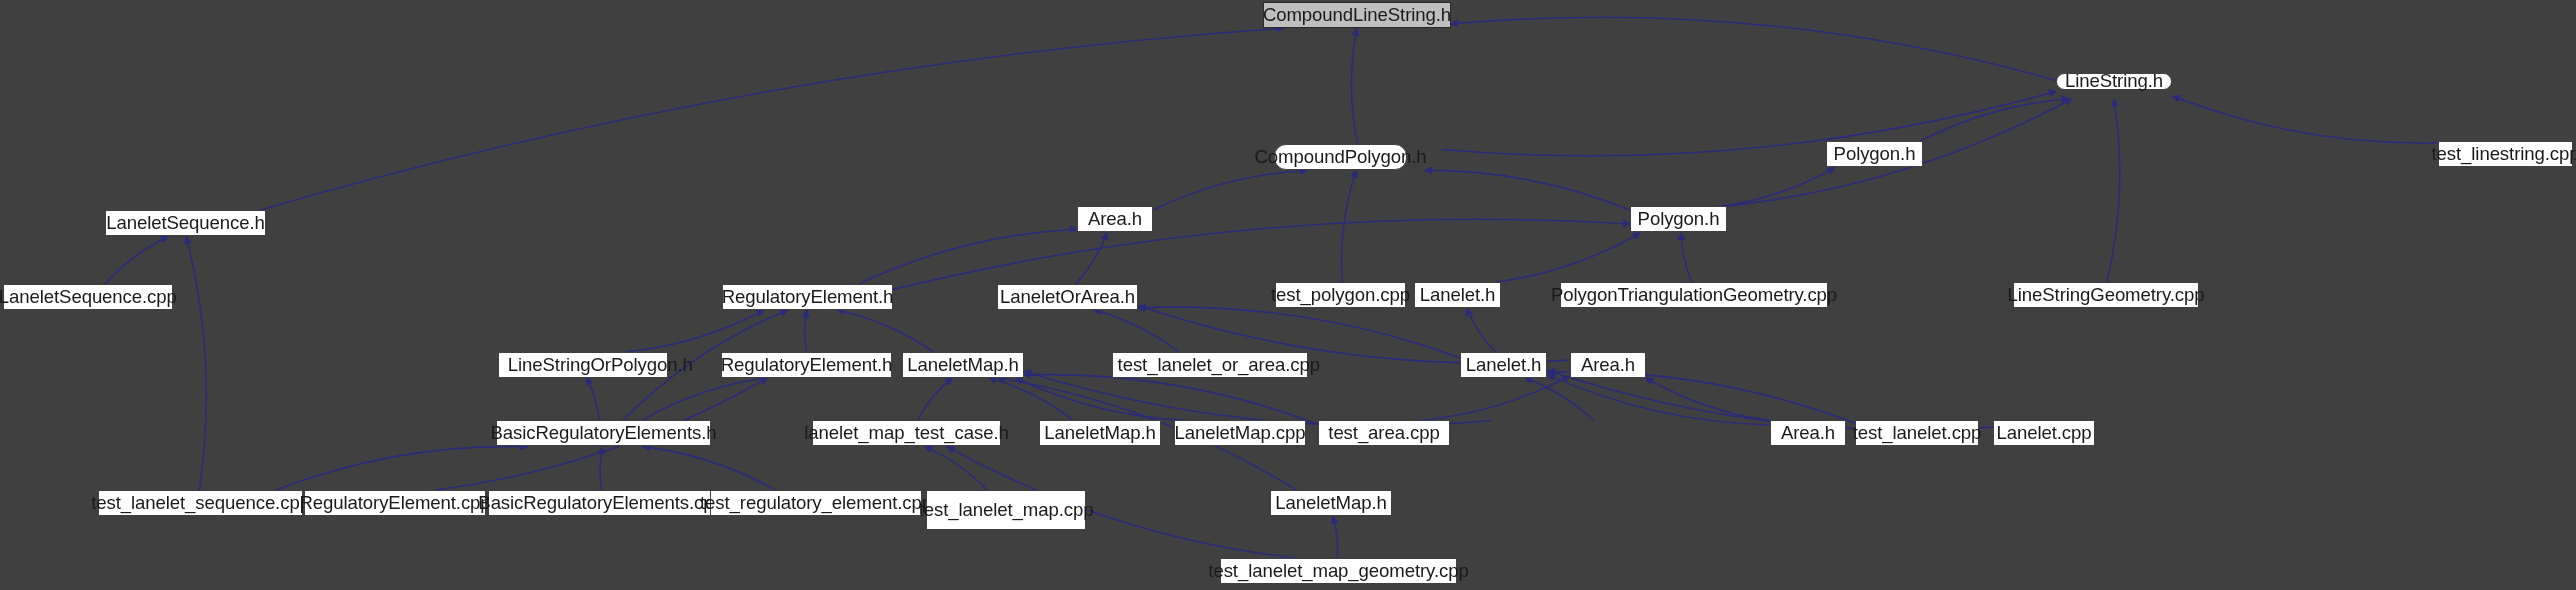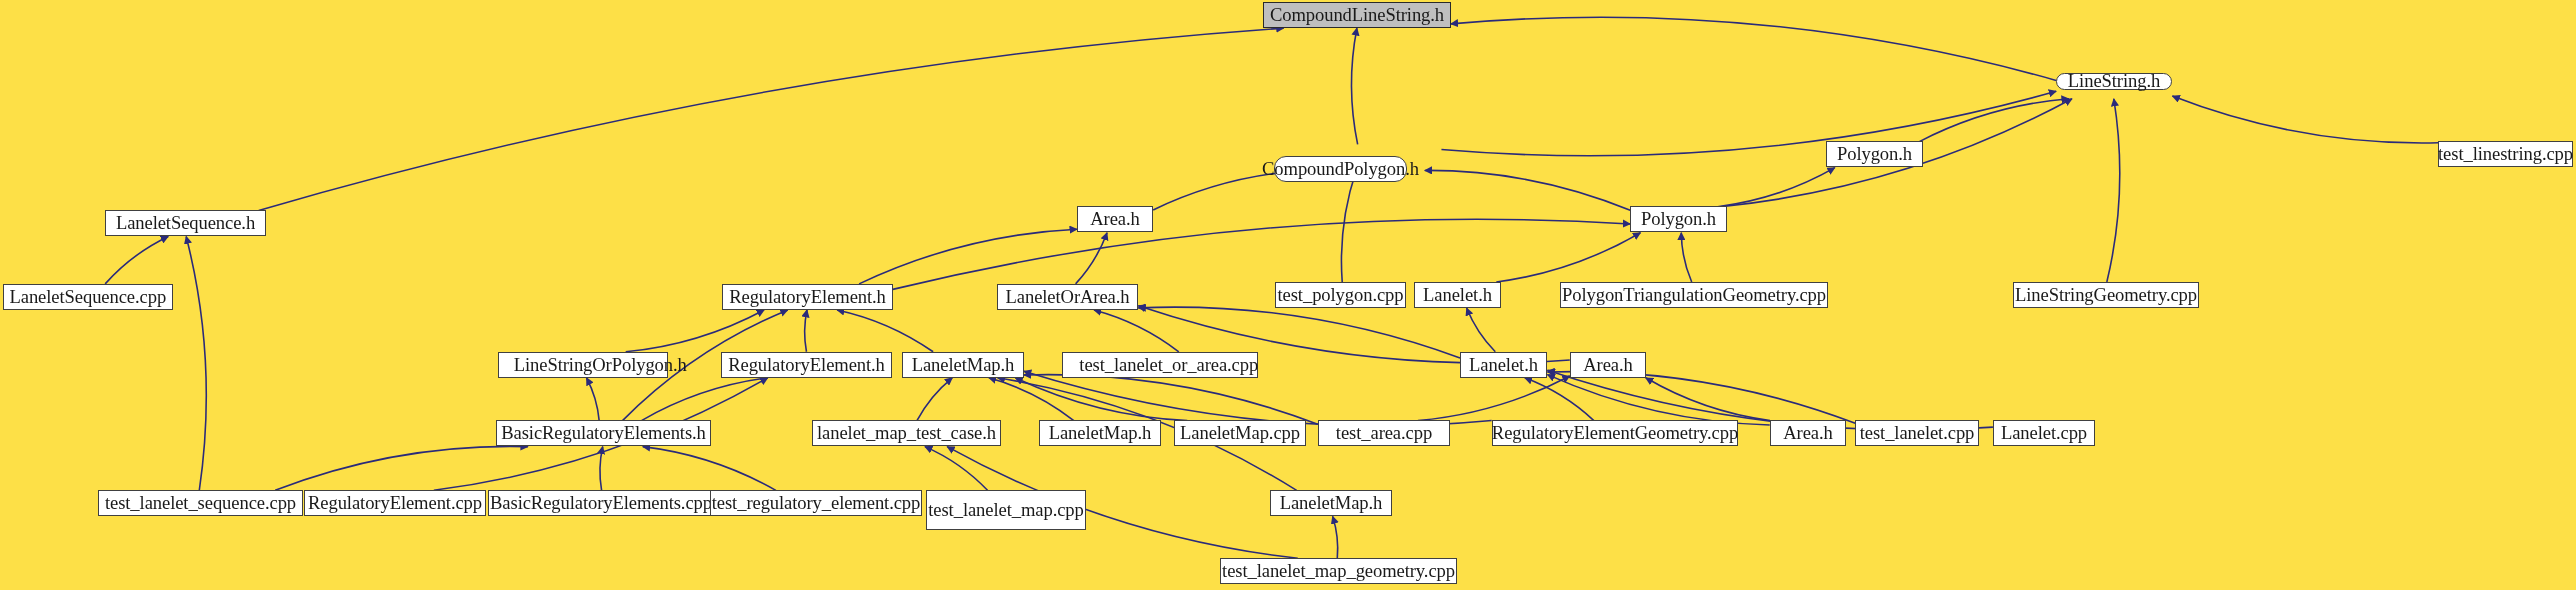--- a/index.html
+++ b/index.html
@@ -5,22 +5,22 @@
 <style>
   html, body {
     margin: 0;
     padding: 0;
     background: #ffffff;
   }
   #graph-root {
     position: relative;
     width: 2576px;
     height: 591px;
-    background: #fde047;
-    font-family: Liberation Serif, serif;
+    background: #404040;
+    font-family: Liberation Sans, sans-serif;
     overflow: hidden;
   }
   #edge-layer {
     position: absolute;
     left: 0;
     top: 0;
     width: 2576px;
     height: 591px;
     pointer-events: none;
   }
@@ -113,21 +113,21 @@
         <path d="M 1438.0 600.0 Q 1440.0 577.0 1433.0 555.0" marker-end="url(#arrow)"></path>
       </g>
   </svg>
   <div id="node-layer">
       <div class="node root" style="left: 1263px; top: 1.9px; width: 188px; height: 26px;">
         <span>CompoundLineString.h</span>
       </div>
       <div class="node" style="left: 2056px; top: 73px; width: 116px; height: 17px; border-radius: 13px;">
         <span>LineString.h</span>
       </div>
-      <div class="node" style="left: 1274px; top: 156px; width: 133px; height: 26px; border-radius: 12px;">
+      <div class="node" style="left: 1274px; top: 144px; width: 133px; height: 26px; border-radius: 12px;">
         <span>CompoundPolygon.h</span>
       </div>
       <div class="node" style="left: 1826px; top: 141px; width: 97px; height: 26px;">
         <span>Polygon.h</span>
       </div>
       <div class="node" style="left: 2438px; top: 141px; width: 135px; height: 26px;">
         <span>test_linestring.cpp</span>
       </div>
       <div class="node" style="left: 105px; top: 210px; width: 161px; height: 26px;">
         <span>LaneletSequence.h</span>
@@ -161,21 +161,21 @@
       </div>
       <div class="node" style="left: 498px; top: 352px; width: 170px; height: 26px; padding-left: 41px;">
         <span>LineStringOrPolygon.h</span>
       </div>
       <div class="node" style="left: 721px; top: 352px; width: 171px; height: 26px;">
         <span>RegulatoryElement.h</span>
       </div>
       <div class="node" style="left: 902px; top: 352px; width: 122px; height: 26px;">
         <span>LaneletMap.h</span>
       </div>
-      <div class="node" style="left: 1062px; top: 352px; width: 196px; height: 26px; padding-left: 24px;">
+      <div class="node" style="left: 1112px; top: 352px; width: 196px; height: 26px; padding-left: 24px;">
         <span>test_lanelet_or_area.cpp</span>
       </div>
       <div class="node" style="left: 1460px; top: 352px; width: 87px; height: 26px;">
         <span>Lanelet.h</span>
       </div>
       <div class="node" style="left: 1570px; top: 352px; width: 76px; height: 26px;">
         <span>Area.h</span>
       </div>
       <div class="node" style="left: 496px; top: 420px; width: 215px; height: 26px;">
         <span>BasicRegulatoryElements.h</span>
@@ -184,23 +184,20 @@
         <span>lanelet_map_test_case.h</span>
       </div>
       <div class="node" style="left: 1039px; top: 420px; width: 122px; height: 26px;">
         <span>LaneletMap.h</span>
       </div>
       <div class="node" style="left: 1174px; top: 420px; width: 132px; height: 26px;">
         <span>LaneletMap.cpp</span>
       </div>
       <div class="node" style="left: 1318px; top: 420px; width: 132px; height: 26px;">
         <span>test_area.cpp</span>
-      </div>
-      <div class="node" style="left: 1492px; top: 420px; width: 246px; height: 26px;">
-        <span>RegulatoryElementGeometry.cpp</span>
       </div>
       <div class="node" style="left: 1770px; top: 420px; width: 76px; height: 26px;">
         <span>Area.h</span>
       </div>
       <div class="node" style="left: 1855px; top: 420px; width: 124px; height: 26px;">
         <span>test_lanelet.cpp</span>
       </div>
       <div class="node" style="left: 1993px; top: 420px; width: 102px; height: 26px;">
         <span>Lanelet.cpp</span>
       </div>

